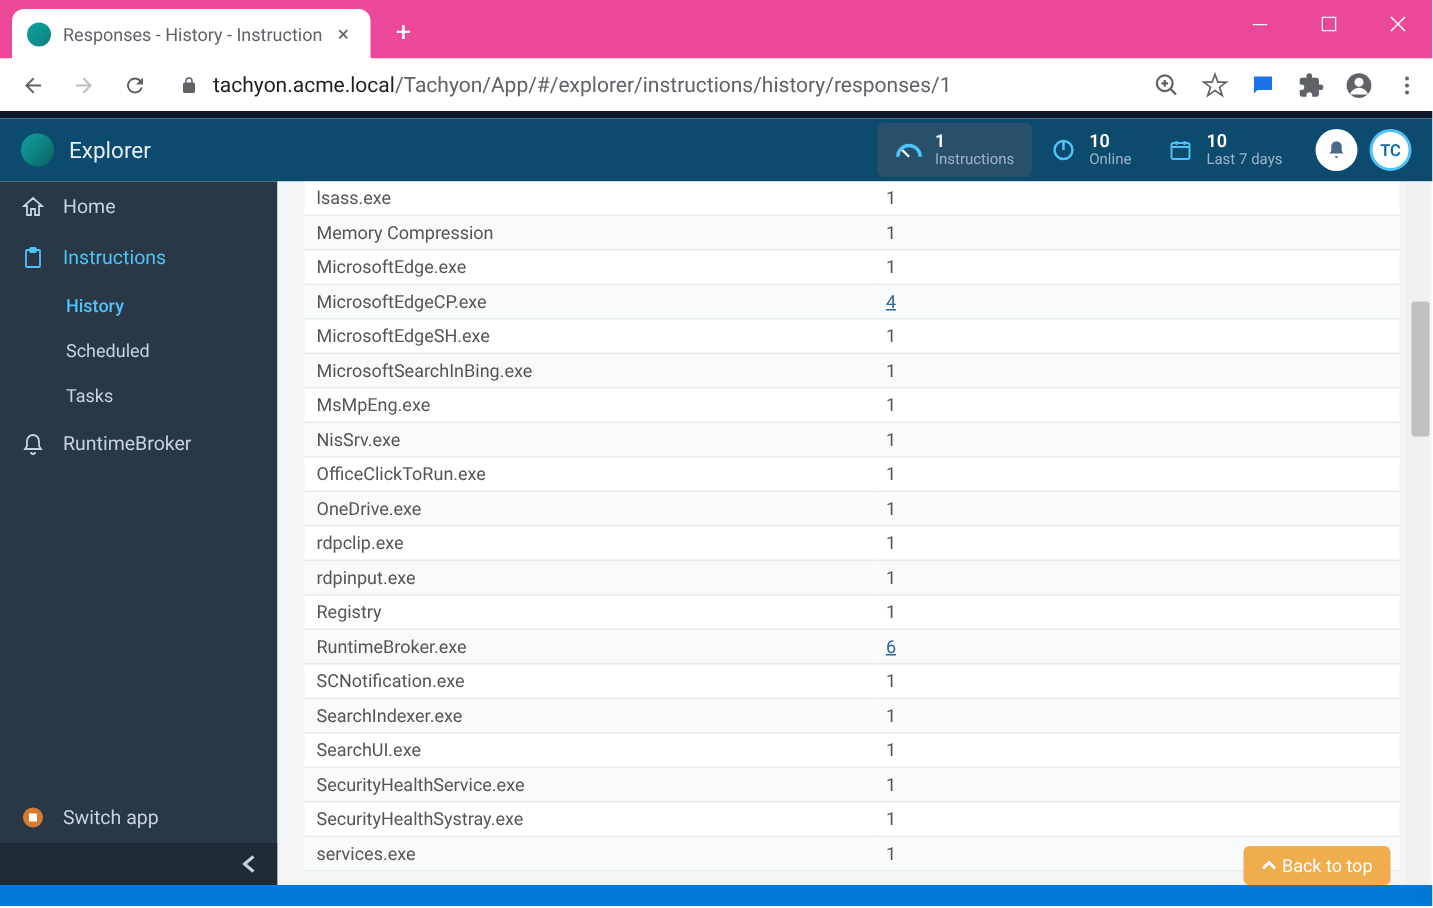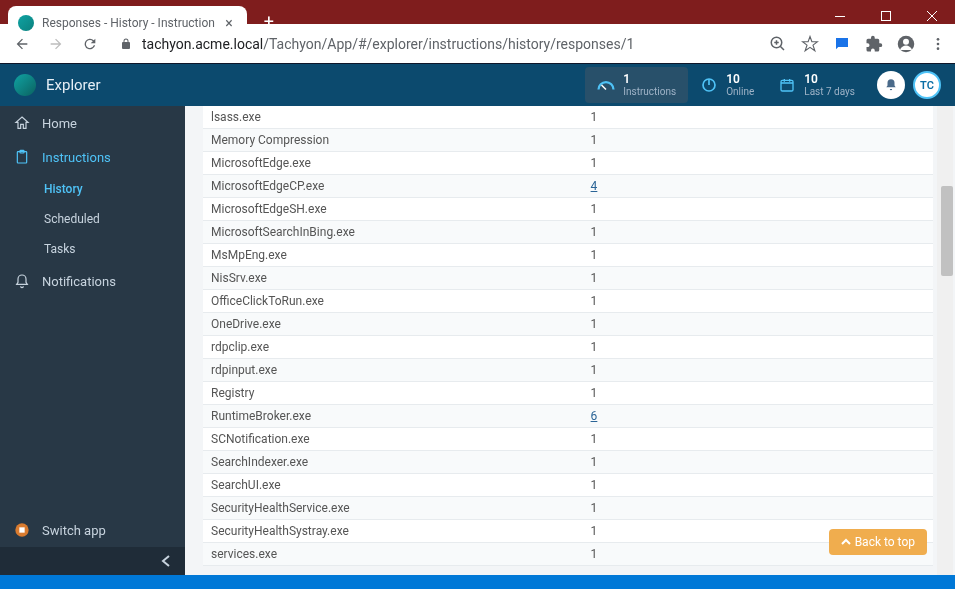--- a/index.html
+++ b/index.html
@@ -1,27 +1,27 @@
 <!DOCTYPE html>
 <html><head>
   <meta charset="utf-8">
   <style>
     * { margin: 0; padding: 0; box-sizing: border-box; font-family: -apple-system, BlinkMacSystemFont, "Segoe UI", Roboto, sans-serif; }
     body { width: 955px; height: 605px; overflow: hidden; background: #fff; }
     
-    .titlebar { height: 24px; background: #7f1d1d; display: flex; align-items: flex-start; color: #fff; }
+    .titlebar { height: 39px; background: #ec4899; display: flex; align-items: flex-start; color: #fff; }
     .tab { height: 34px; background: #fff; color: #5f6368; display: flex; align-items: center; padding: 0 10px; margin-left: 8px; margin-top: 6px; border-radius: 8px 8px 0 0; font-size: 12px; min-width: 230px; }
     .tab-favicon { width: 16px; height: 16px; border-radius: 50%; background: linear-gradient(135deg, #0fa3a3, #0b807e); margin-right: 8px; flex-shrink: 0; }
     .tab-title { flex: 1; white-space: nowrap; overflow: hidden; text-overflow: ellipsis; }
     .tab-close { width: 16px; height: 16px; display: flex; align-items: center; justify-content: center; margin-left: 6px; color: #5f6368; font-size: 14px; }
     .newtab { width: 28px; height: 28px; display: flex; align-items: center; justify-content: center; margin-left: 8px; margin-top: 7px; color: #fff; font-size: 18px; }
     .win-controls { margin-left: auto; display: flex; }
     .win-btn { width: 46px; height: 32px; display: flex; align-items: center; justify-content: center; color: #fff; }
     
-    .toolbar { height: 40px; background: #fff; display: flex; align-items: center; padding: 0 8px; border-bottom: 1px solid #0f172a; gap: 6px; }
+    .toolbar { height: 40px; background: #fff; display: flex; align-items: center; padding: 0 8px; border-bottom: 5px solid #0f172a; gap: 6px; }
     .nav-btn { width: 28px; height: 28px; display: flex; align-items: center; justify-content: center; color: #5f6368; border-radius: 50%; }
     .nav-btn.disabled { color: #bdbdbd; }
     .urlbar { flex: 1; height: 30px; display: flex; align-items: center; padding: 0 10px; font-size: 14px; color: #5f6368; }
     .urlbar .lock { width: 14px; margin-right: 8px; }
     .urlbar .host { color: #202124; }
     .tb-icons { display: flex; gap: 14px; align-items: center; margin-left: 10px; }
     .tb-icon { width: 18px; height: 18px; display: flex; align-items: center; justify-content: center; color: #5f6368; }
     .tb-icon.blue { color: #1a73e8; }
     
     .app-header { height: 42px; background: #0c4a6e; display: flex; align-items: center; color: #fff; padding: 0 14px; }
@@ -49,21 +49,21 @@
     .side-collapse { height: 28px; display: flex; align-items: center; justify-content: flex-end; padding-right: 14px; background: #1f2c38; }
     
     .main { flex: 1; background: #f3f5f7; padding: 0 22px 0 18px; overflow: hidden; position: relative; }
     .table { width: 100%; border-collapse: collapse; font-size: 12px; background: #fff; }
     .table tr { border-bottom: 1px solid #e7ebee; }
     .table tr:nth-child(even) { background: #f8fafb; }
     .table tr.highlight { background: #d9edf7; }
     .table td { padding: 4px 8px; color: #555; }
     .table td:first-child { width: 52%; }
     .table td.link { color: #2a6496; cursor: pointer; text-decoration: underline; }
-    .back-top { position: absolute; bottom: 20px; right: 28px; background: #f0ad4e; color: #fff; font-size: 12px; padding: 6px 12px; border-radius: 4px; display: flex; align-items: center; gap: 4px; }
+    .back-top { position: absolute; bottom: 0; right: 28px; background: #f0ad4e; color: #fff; font-size: 12px; padding: 6px 12px; border-radius: 4px; display: flex; align-items: center; gap: 4px; }
     .scrollbar-v { position: absolute; right: 2px; top: 0; width: 16px; height: 100%; background: #f0f0f0; }
     .scrollbar-thumb { position: absolute; right: 2px; top: 80px; width: 12px; height: 90px; background: #c1c1c1; border-radius: 2px; }
     
     .statusbar { height: 14px; background: #0078d7; }
     
     svg { display: block; }
   </style>
 </head>
 <body>
 
@@ -229,21 +229,21 @@
         </div>
         <div class="side-sub active">History</div>
         <div class="side-sub">Scheduled</div>
         <div class="side-sub">Tasks</div>
         <div class="side-item">
           <span class="side-icon">
             <svg width="16" height="16" viewBox="0 0 24 24">
               <path d="M12 3a6 6 0 0 0-6 6v5l-2 3h16l-2-3V9a6 6 0 0 0-6-6zM10 20a2 2 0 0 0 4 0" fill="none" stroke="currentColor" stroke-width="1.8"></path>
             </svg>
           </span>
-          <span>Notifications</span>
+          <span>RuntimeBroker</span>
         </div>
       </div>
     <div class="side-bottom">
       <div class="side-item">
         <span class="side-icon">
             <svg width="16" height="16" viewBox="0 0 24 24">
               <circle cx="12" cy="12" r="10" fill="#d97b2f"></circle>
               <path d="M8 8h8v8H8z" fill="#fff"></path>
             </svg>
           </span>

